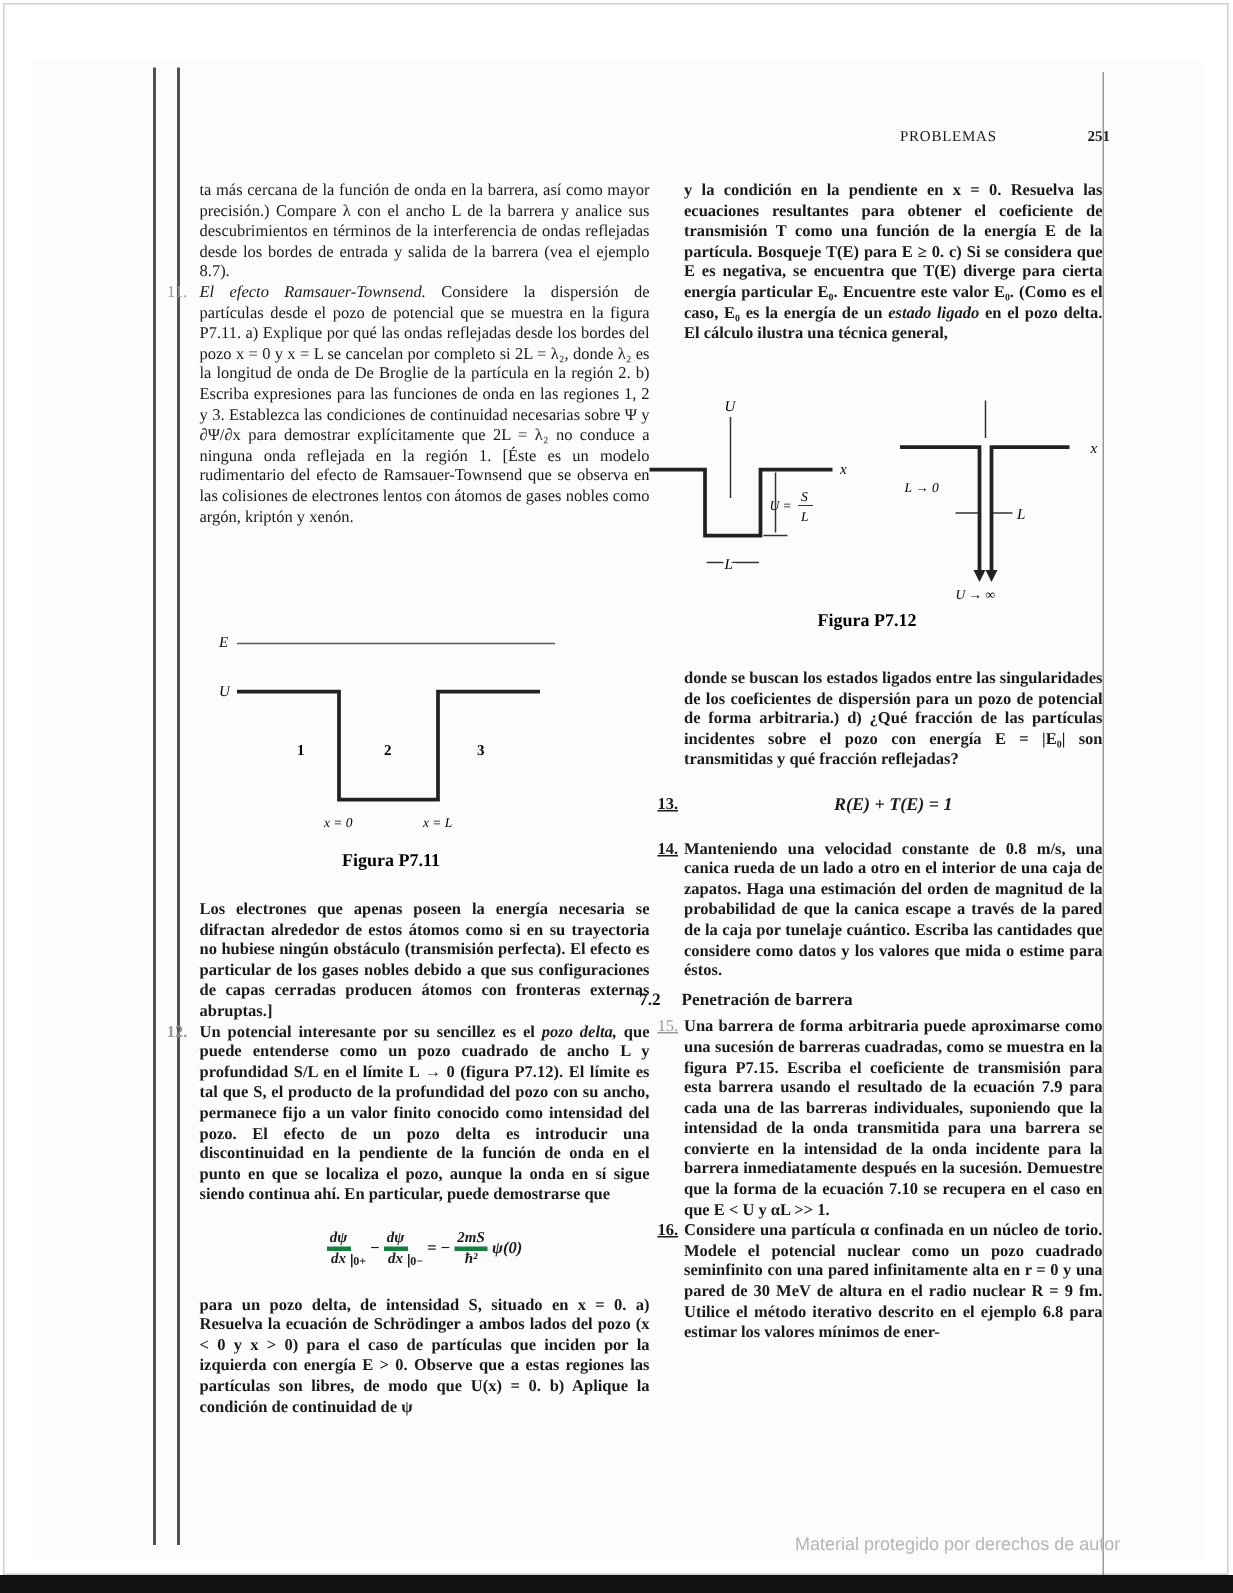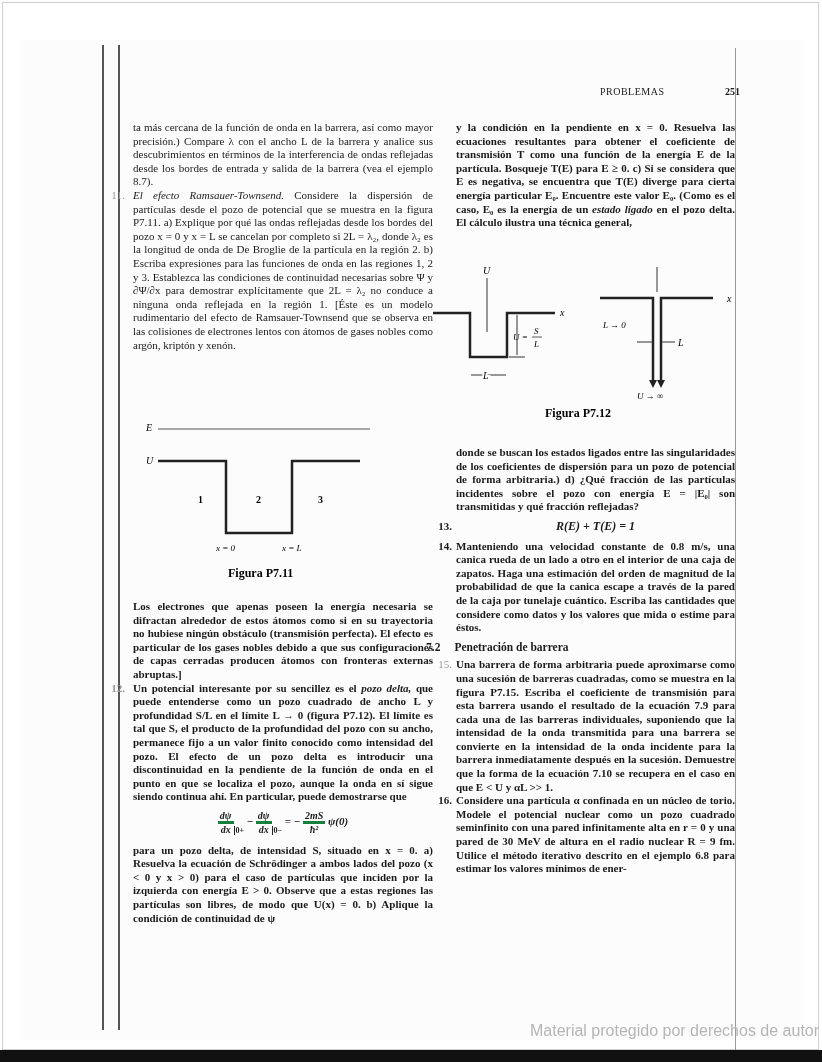--- a/index.html
+++ b/index.html
@@ -12,27 +12,27 @@
     .header{position:absolute;top:86px;left:600px;width:140px;font-size:10px;display:flex;justify-content:space-between;}
     .header .run{letter-spacing:0.5px;}
     .header .num{font-weight:bold;}
     .col{position:absolute;font-size:11px;line-height:13.6px;text-align:justify;}
     .col p{margin:0;}
     .colL{left:133px;width:300px;}
     .colR{left:456px;width:279px;}
     .prob{position:relative;}
     .pnum{position:absolute;left:-25px;width:20px;text-align:center;}
     .pnum.light{color:#999;}
-    .rnum{position:absolute;left:-30px;width:26px;text-align:right;font-weight:bold;}
+    .rnum{position:absolute;left:-30px;width:26px;text-align:right;font-weight:bold;text-decoration:underline;}
     .rnum.light{color:#999;font-weight:normal;}
     .rtext{font-weight:bold;}
-    .eq{text-align:center;margin:6px 0;}
+    .eq{text-align:center;margin:16px 0;}
     .section{font-weight:bold;font-size:11.5px;margin:6px 0 4px -30px;}
     .section span{margin-right:14px;}
-    .watermark{position:absolute;left:530px;top:1022px;font-family:"Liberation Sans","DejaVu Sans",sans-serif;font-size:16px;color:#b5b5b5;}
+    .watermark{position:absolute;left:530px;top:1022px;font-family:"Liberation Sans","DejaVu Sans",sans-serif;font-size:12px;color:#b5b5b5;}
     .frac{display:inline-block;vertical-align:middle;text-align:center;font-style:italic;font-size:10px;line-height:11px;}
     .frac .top{border-bottom:3px solid #15803d;padding:0 2px;}
     i{font-style:italic;}
   </style>
 </head>
 <body>
 
 <div class="frame"></div>
 <div class="page"></div>
 

